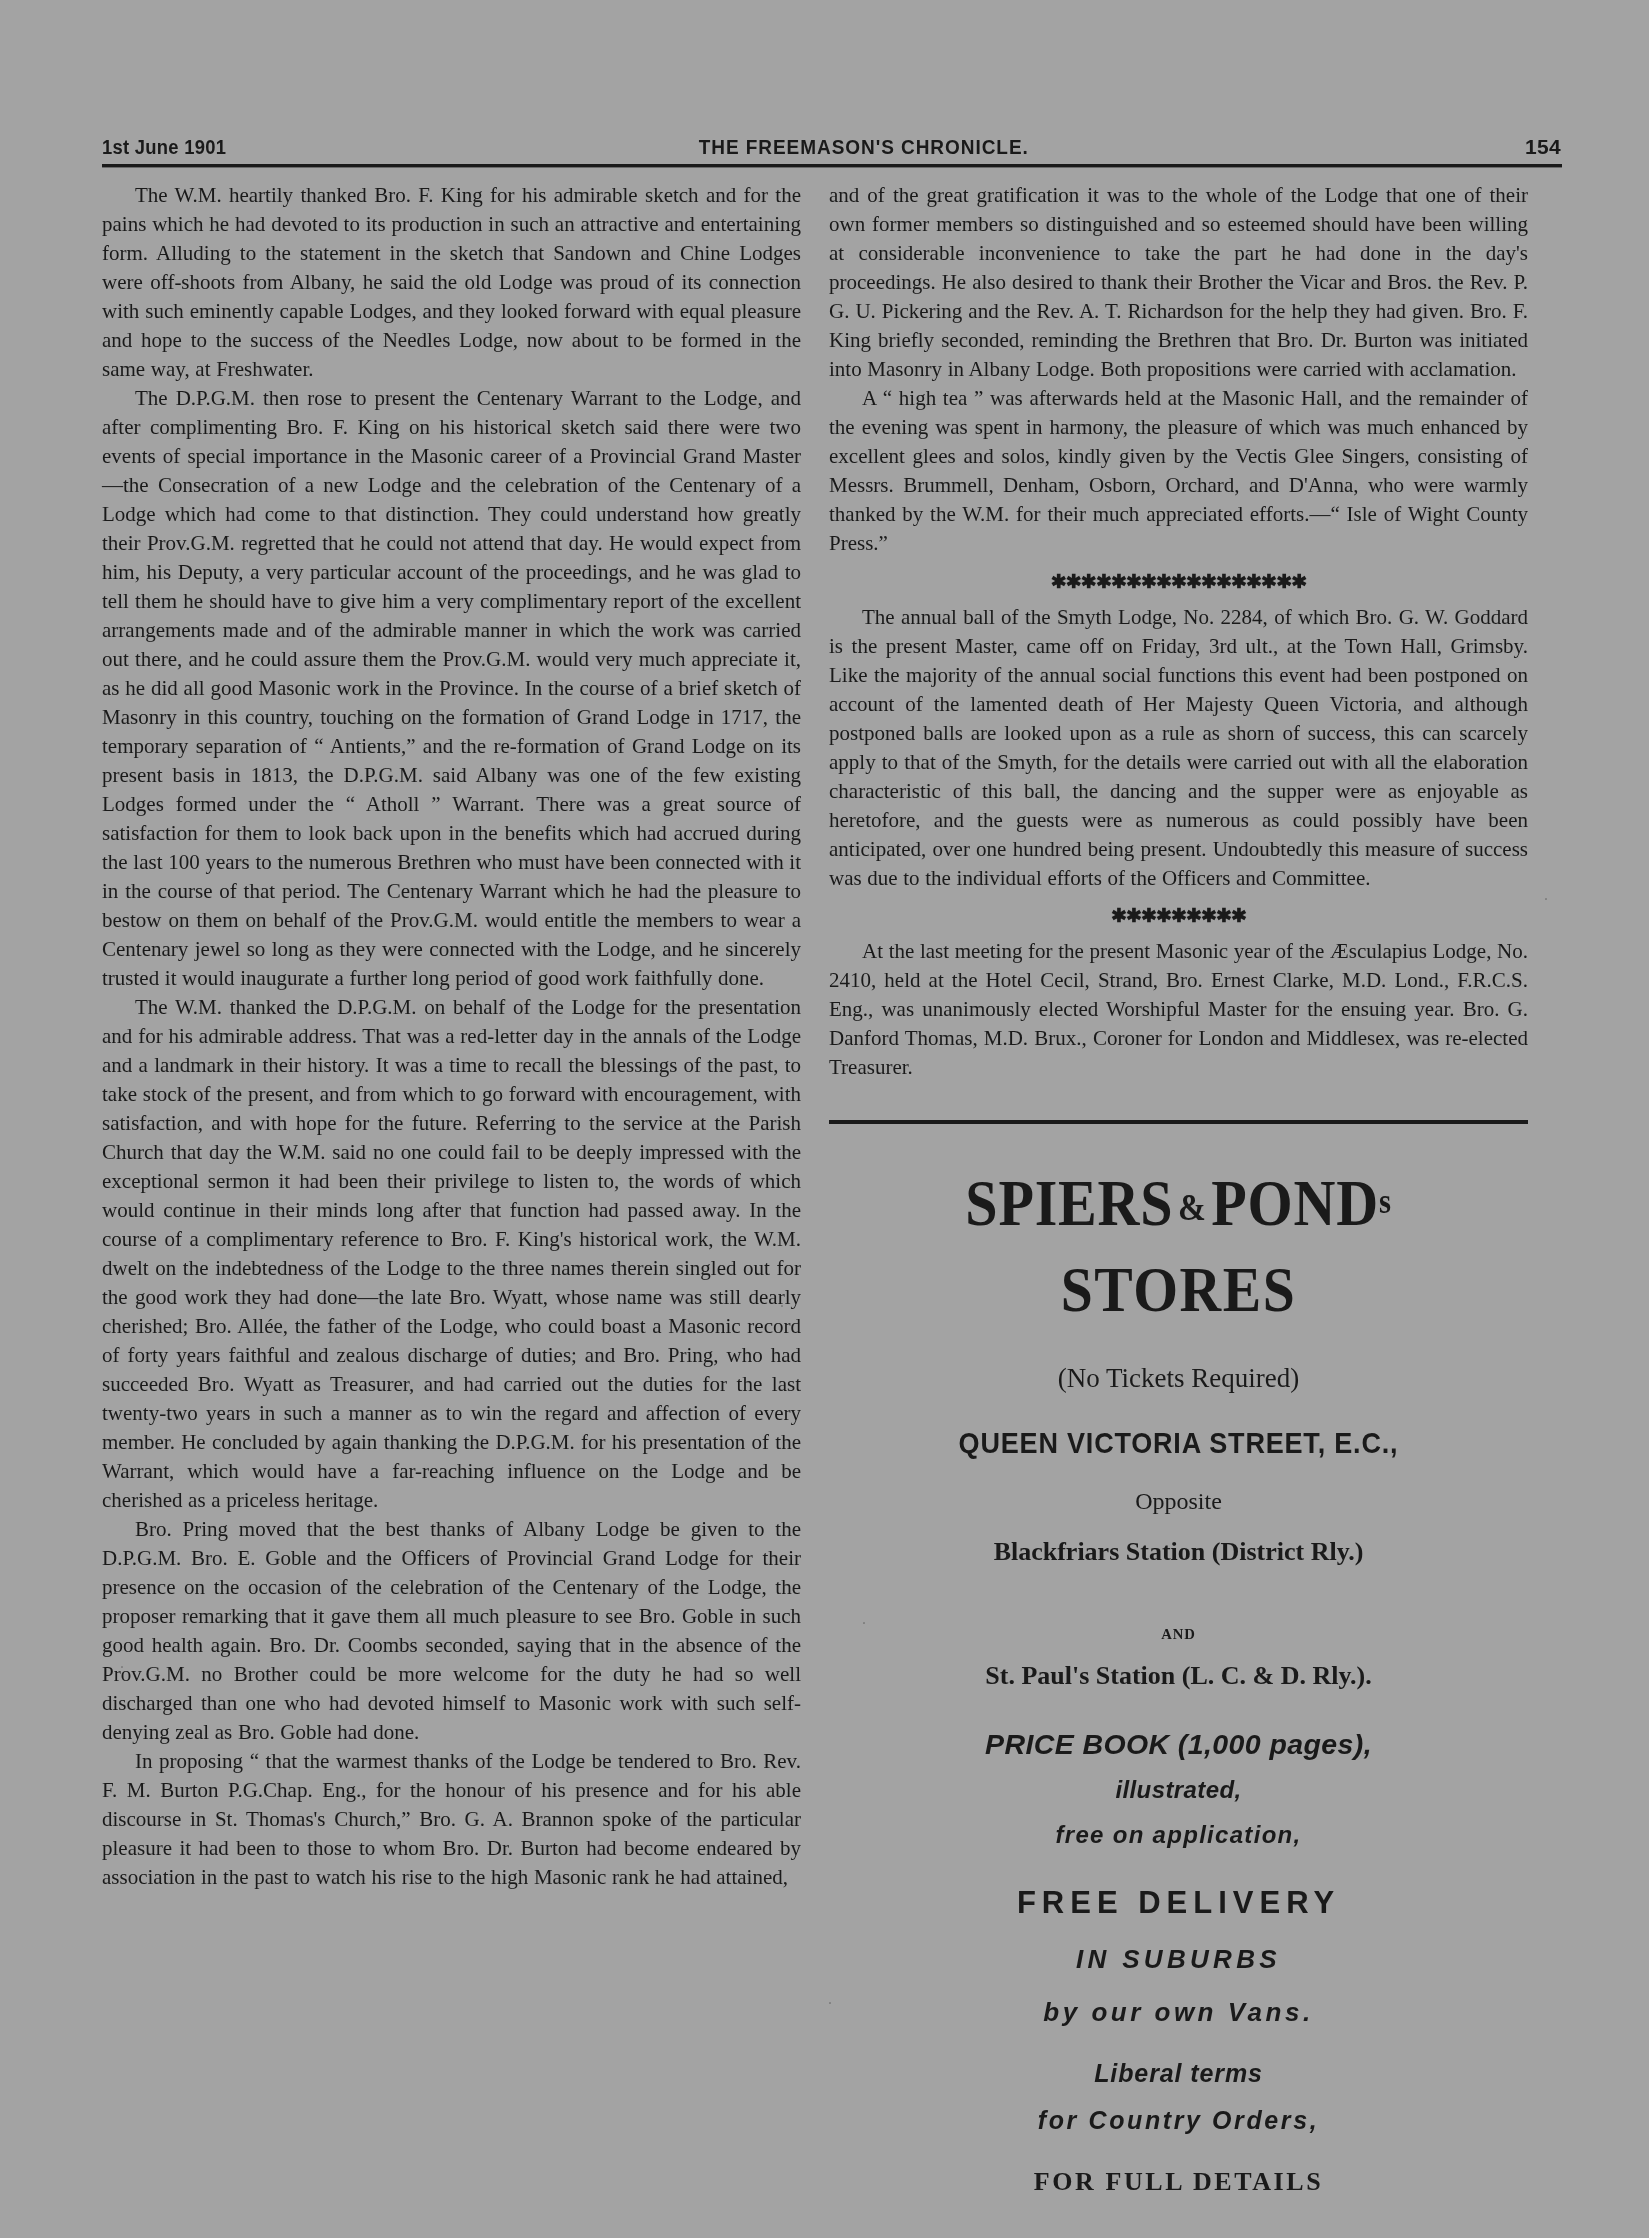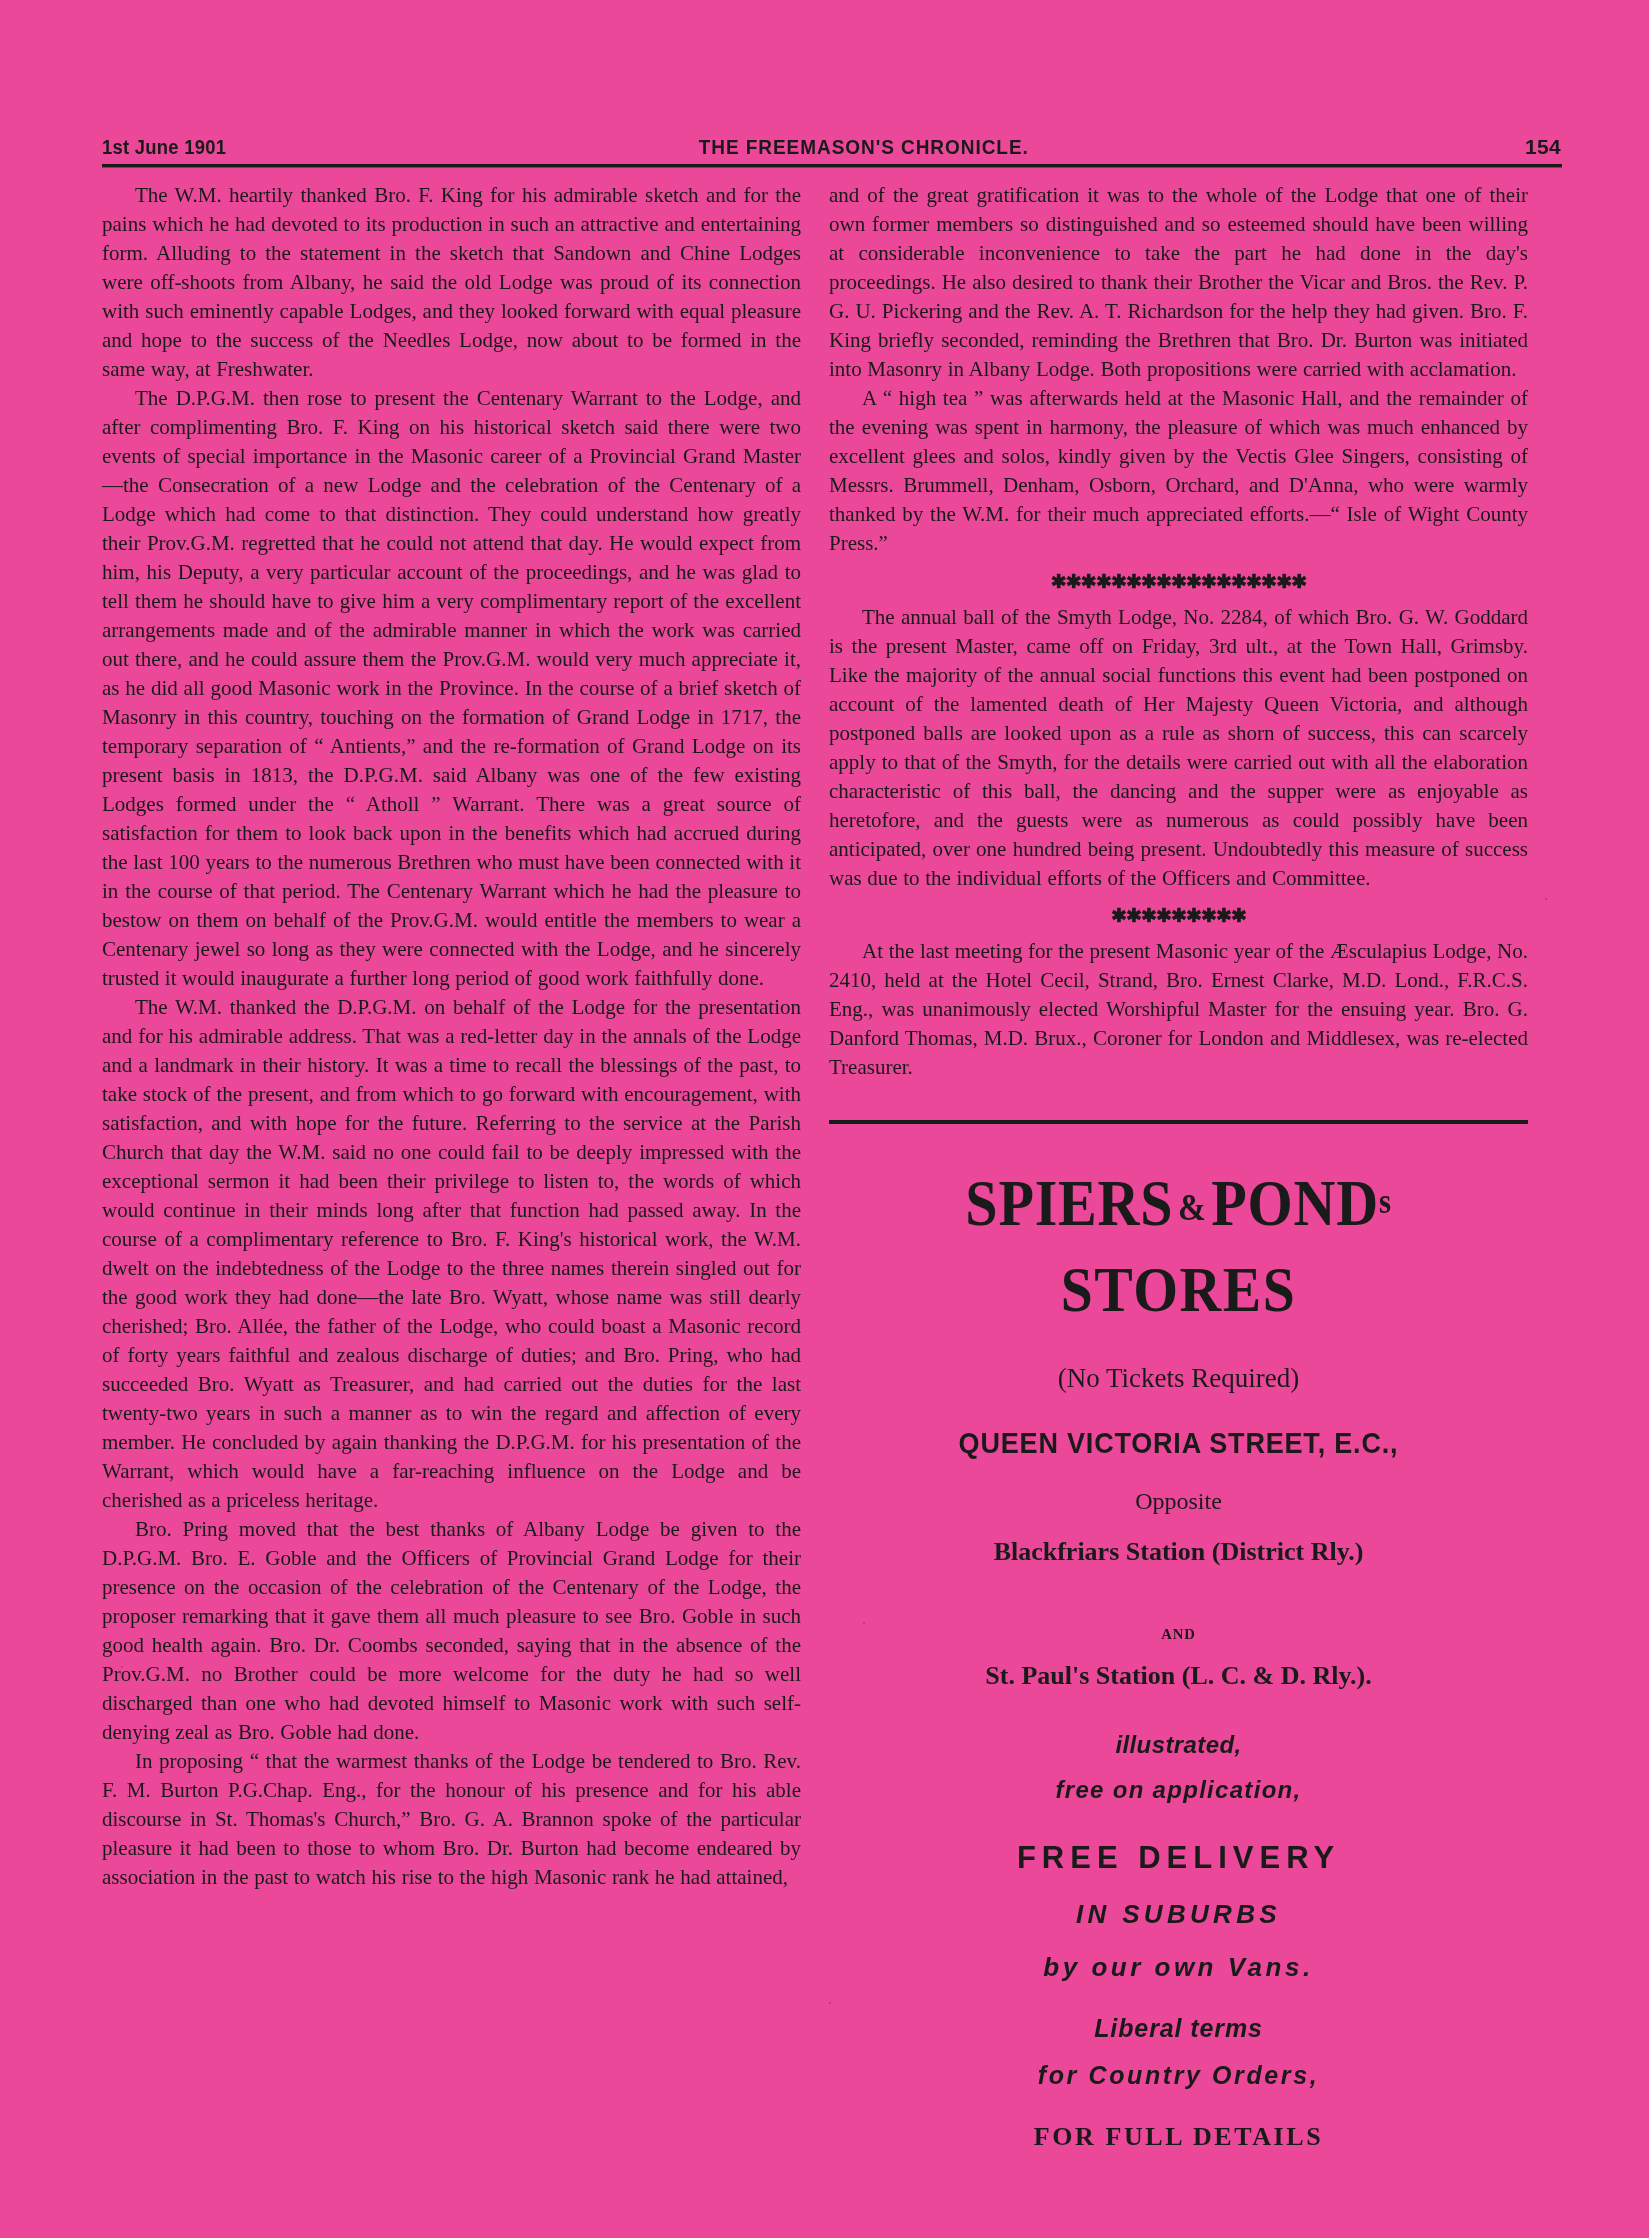--- a/index.html
+++ b/index.html
@@ -14,21 +14,21 @@
     color: #1a1a1a;
     position: relative;
     overflow: hidden;
   }
 
   .page {
     position: absolute;
     left: 0; top: 0;
     width: 1649px;
     height: 2239px;
-    background: #ec4899;
+    background: #a3a3a3;
   }
 
   
   .masthead {
     position: absolute;
     left: 102px;
     top: 119px;
     width: 1459px;
     height: 40px;
     display: flex;
@@ -327,20 +327,21 @@
         <div class="ad-street">QUEEN VICTORIA STREET, E.C.,</div>
 
         <div class="ad-opposite">Opposite</div>
 
         <div class="ad-station">Blackfriars Station (District Rly.)</div>
 
         <div class="ad-and">AND</div>
 
         <div class="ad-station2">St. Paul's Station (L. C. &amp; D. Rly.).</div>
 
+        <div class="ad-price-book">PRICE BOOK (1,000 pages),</div>
         <div class="ad-illustrated">illustrated,</div>
         <div class="ad-freeapp">free on application,</div>
 
         <div class="ad-free-delivery">FREE DELIVERY</div>
         <div class="ad-suburbs">IN SUBURBS</div>
         <div class="ad-vans">by our own Vans.</div>
 
         <div class="ad-liberal">Liberal terms</div>
         <div class="ad-country">for Country Orders,</div>
 

